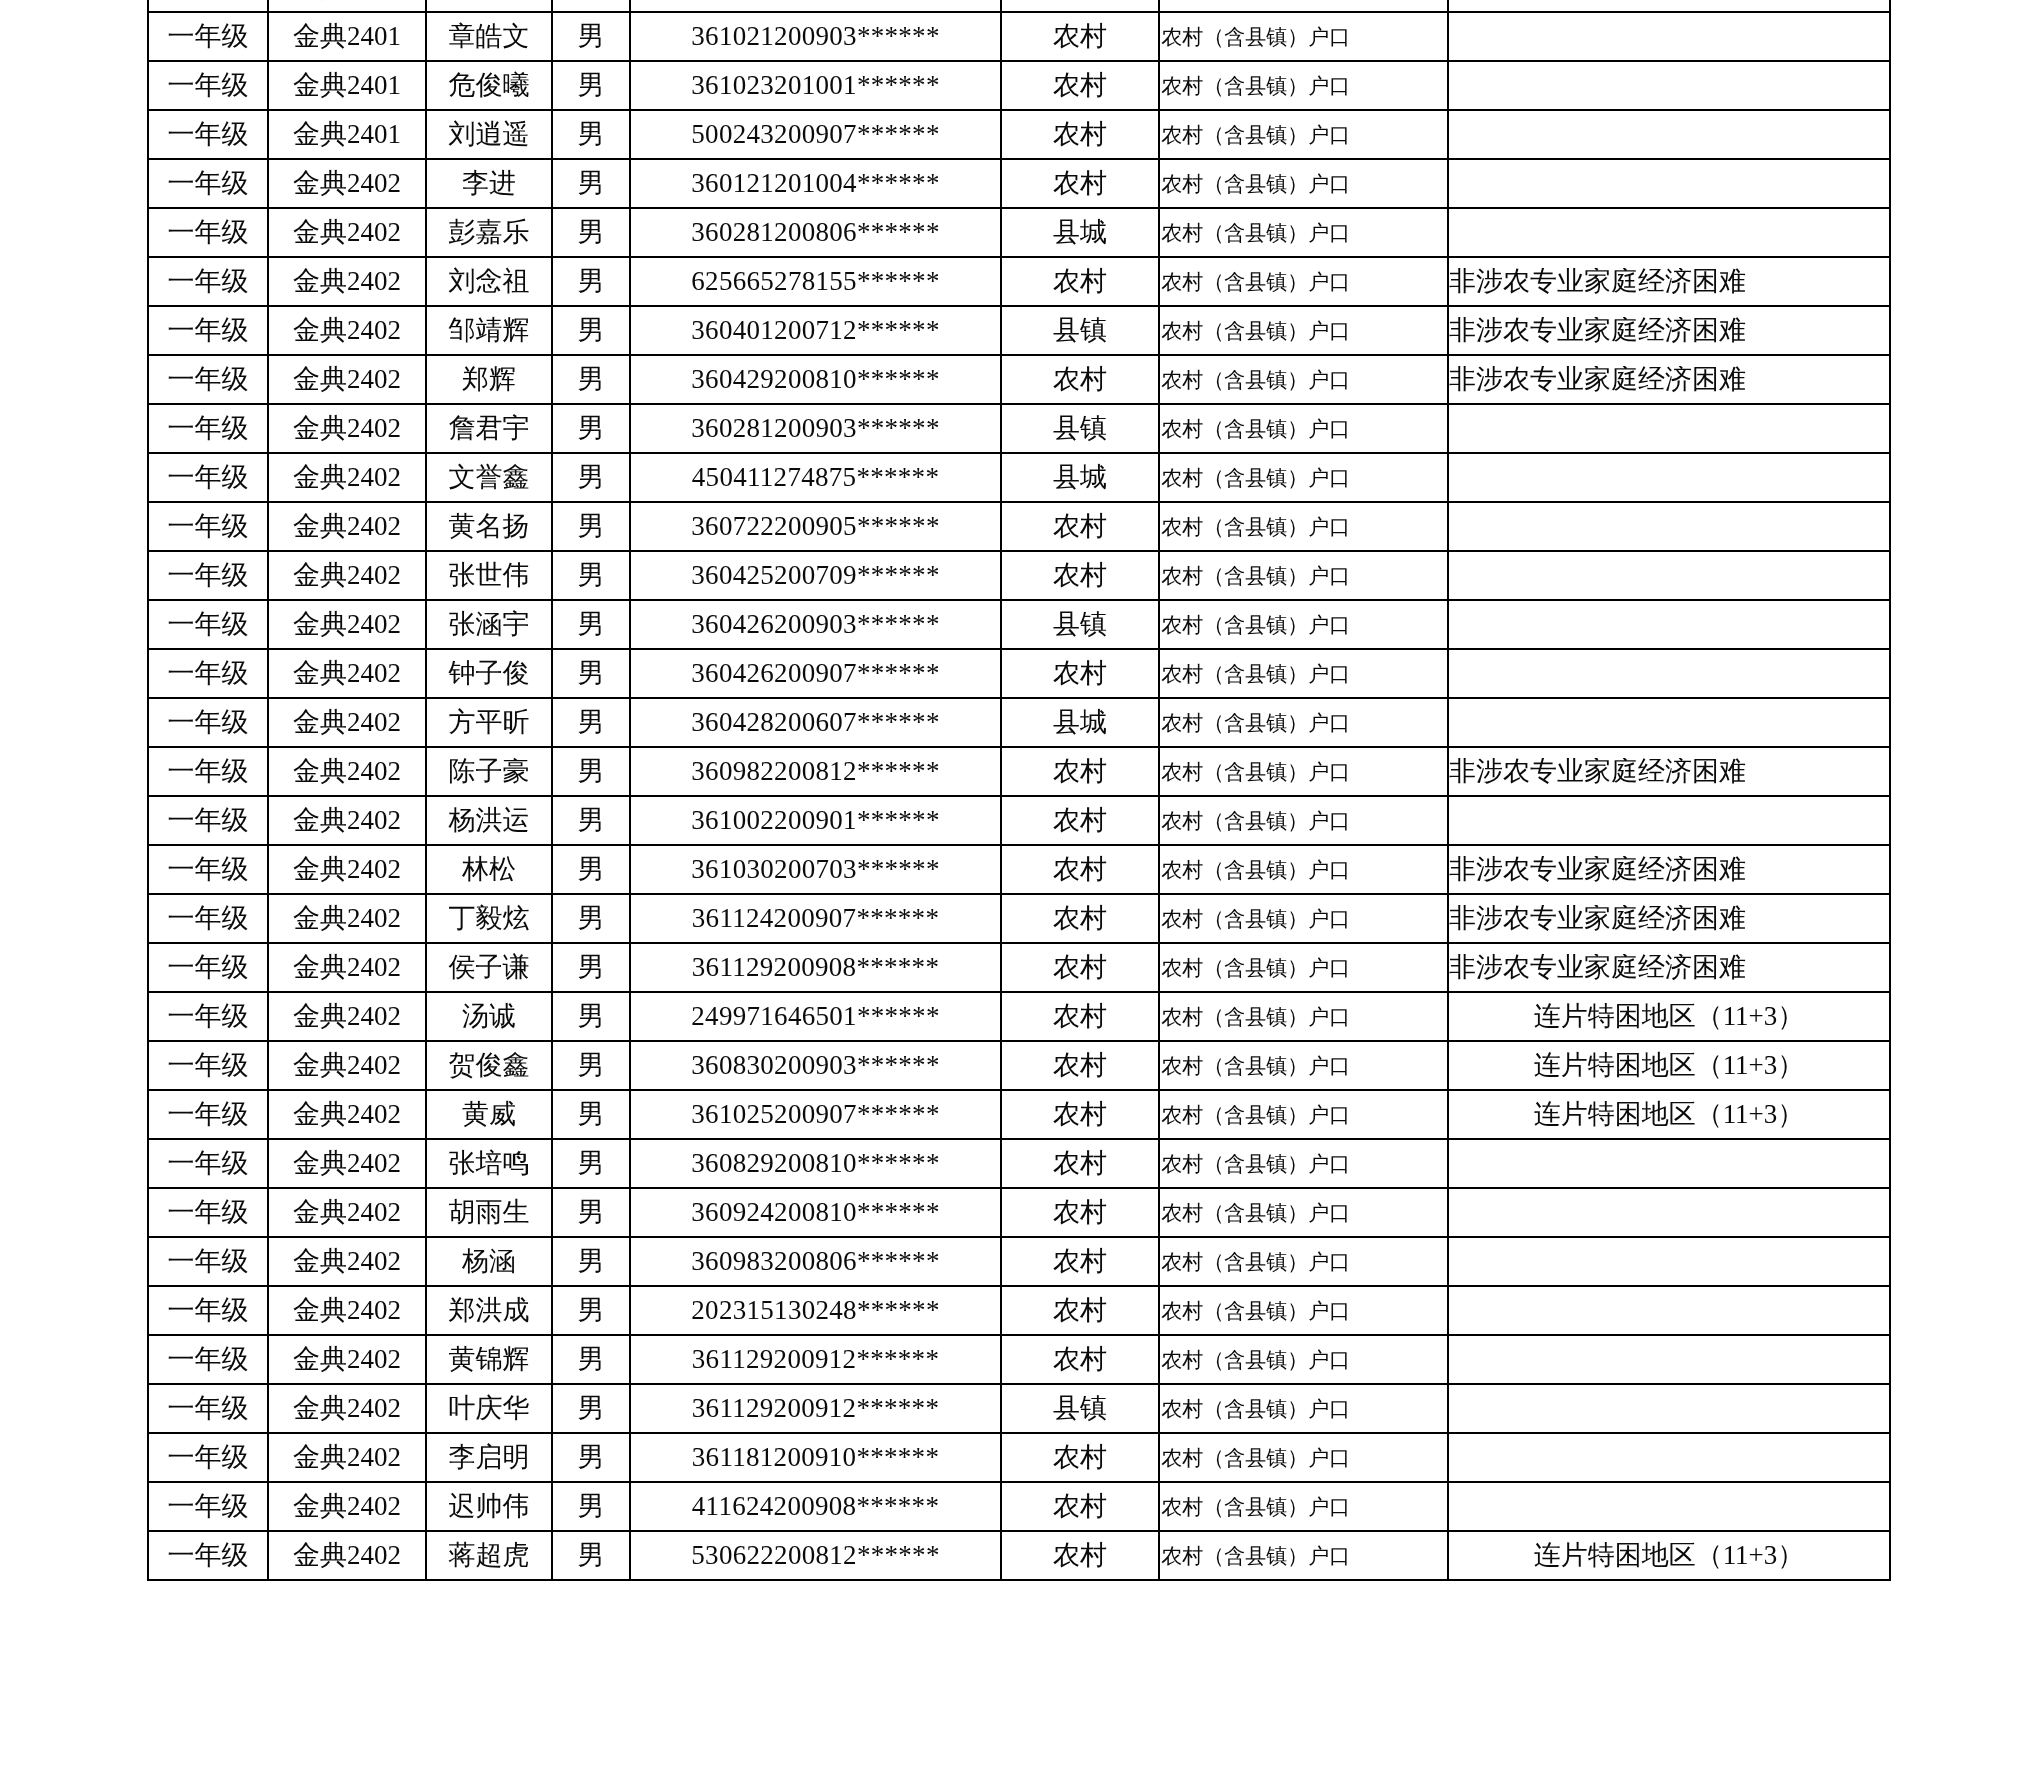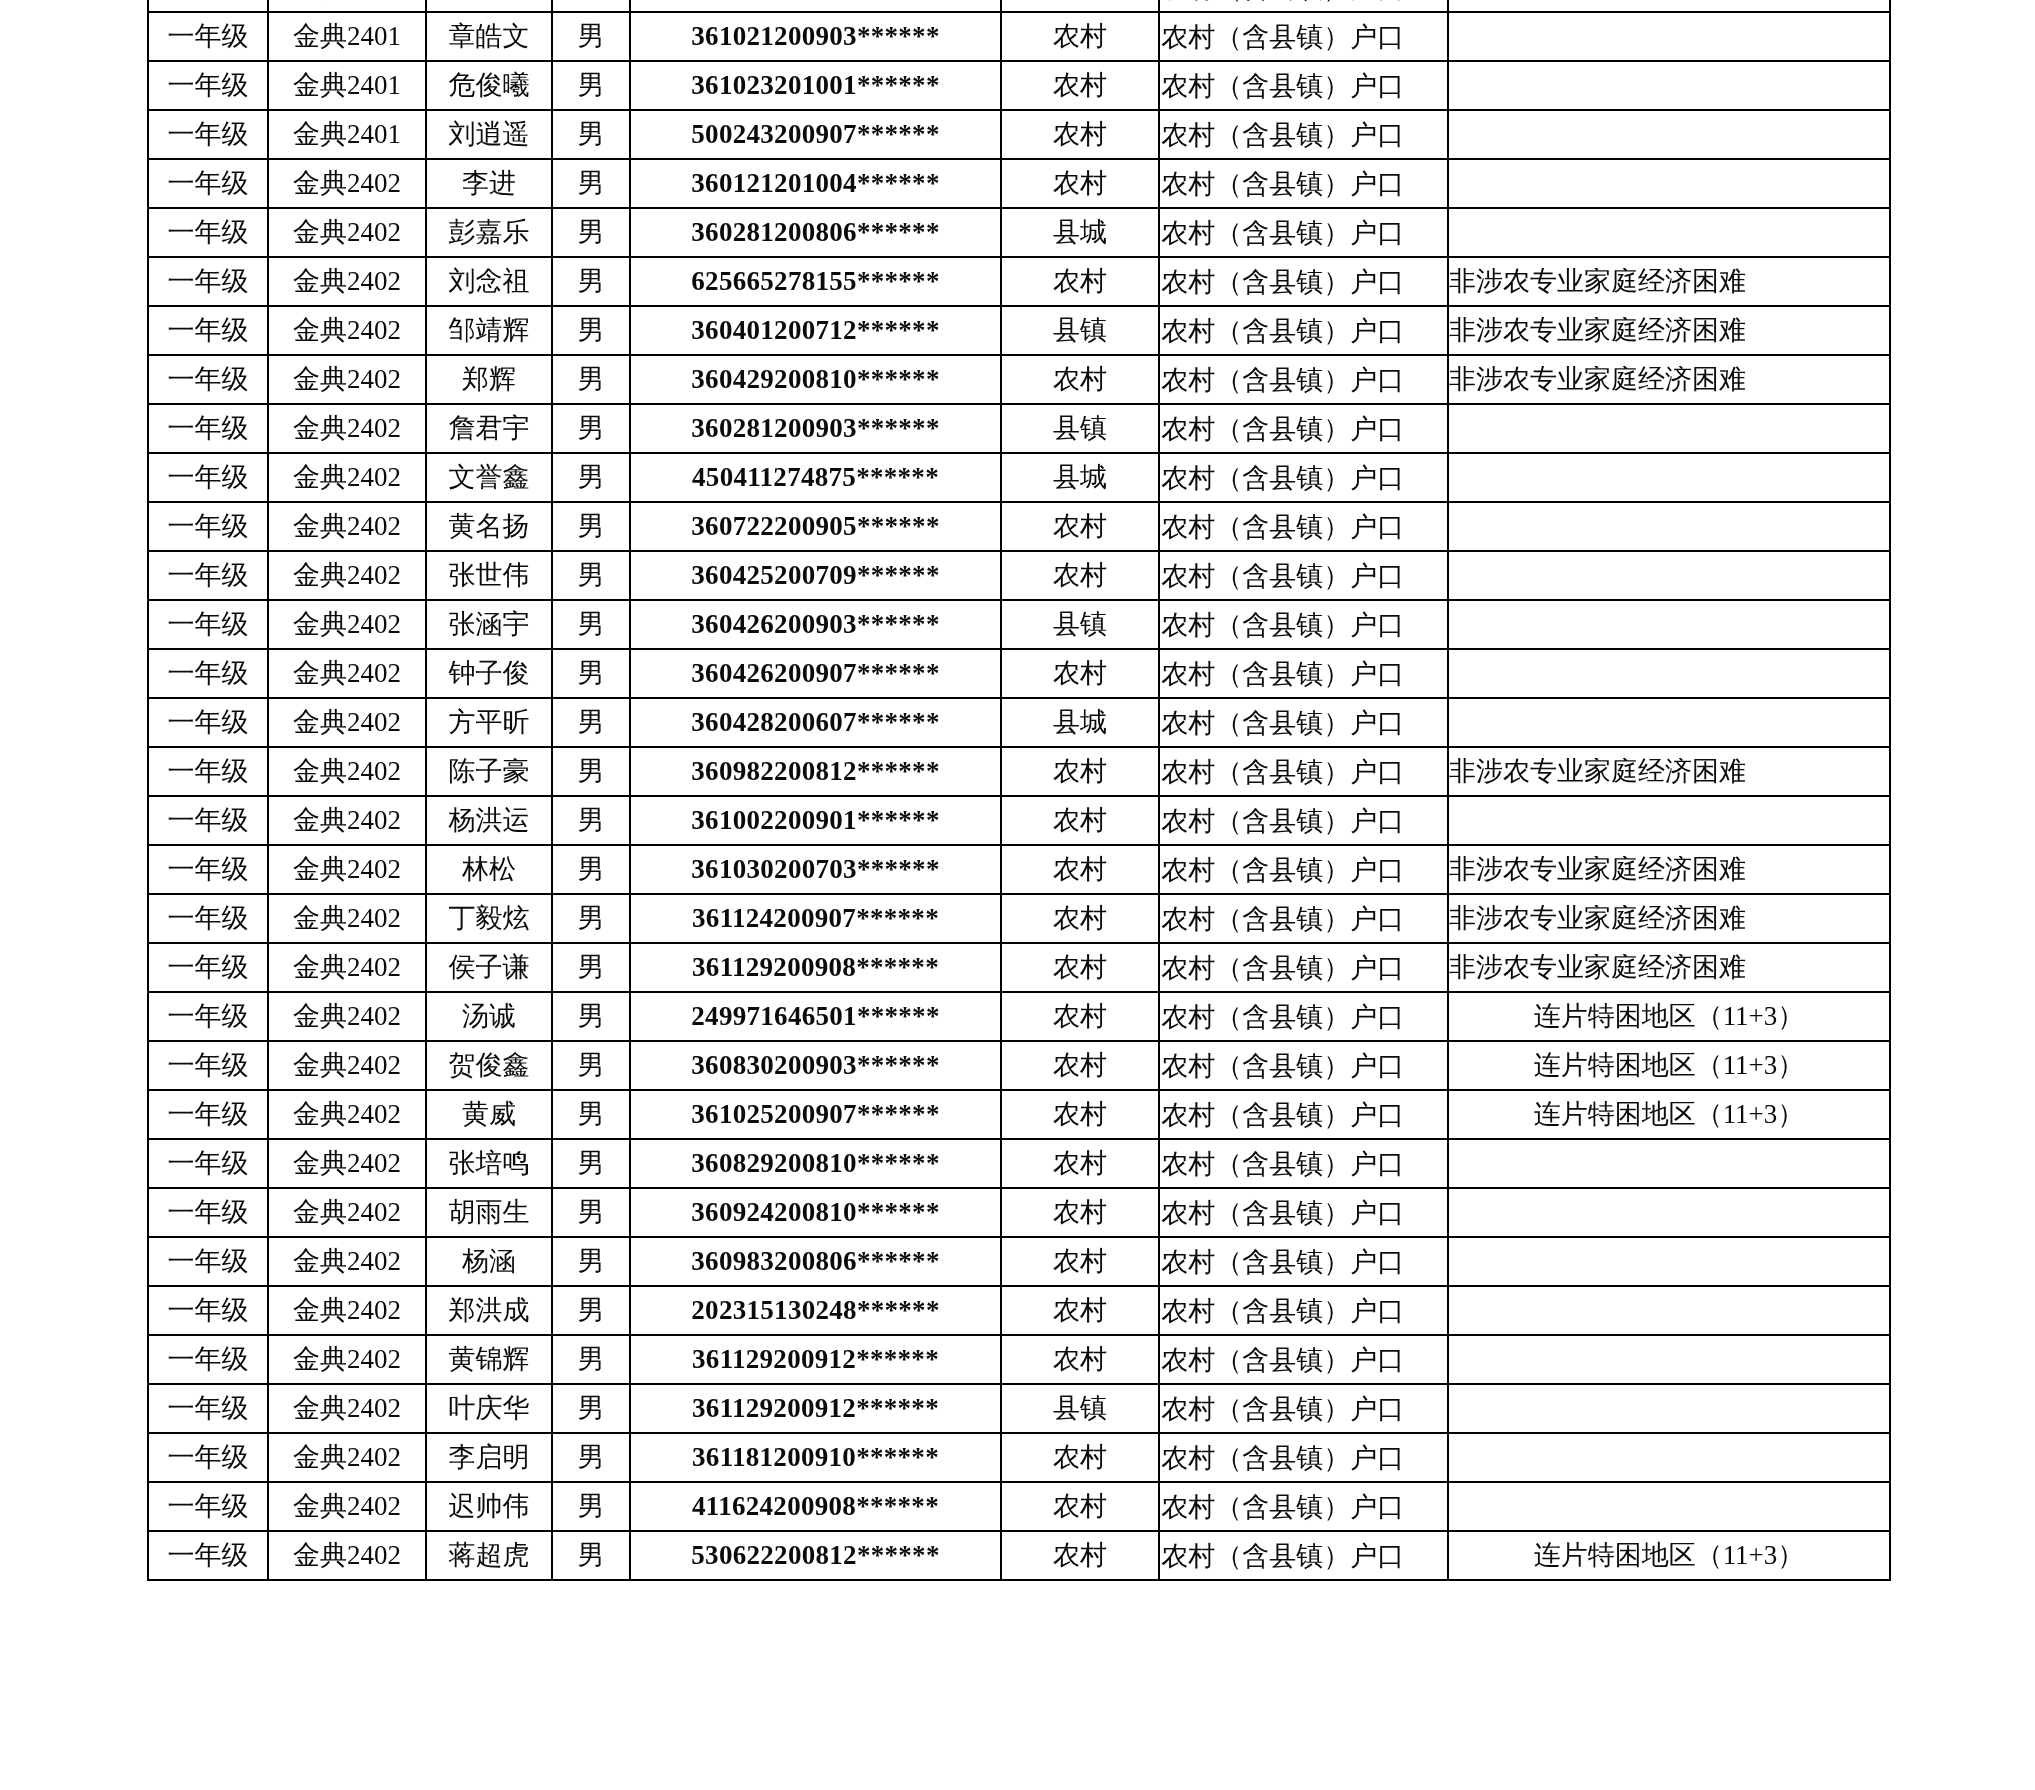--- a/index.html
+++ b/index.html
@@ -59,21 +59,21 @@
     text-align: left;
     padding-left: 1.3px;
     position: relative;
   }
   td.hukou .spill {
     position: absolute;
     left: 1.3px;
     top: 50%;
     transform: translateY(-50%);
     white-space: nowrap;
-    font-size: 27px;
+    font-size: 21px;
     letter-spacing: 0;
   }
 
   
   td.note {
     text-align: center;
     overflow: hidden;
     position: relative;
   }
   td.note.clipped {
@@ -82,21 +82,21 @@
   }
   td.note.clipped .noteclip {
     display: block;
     width: 442px;
     overflow: hidden;
     white-space: nowrap;
     text-align: left;
     font-size: 27px;
   }
 
-  td.idno   { font-size: 27px; letter-spacing: 0.3px; font-weight: bold; }
+  td.idno   { font-size: 27px; letter-spacing: 0.3px; }
   td.gender { font-size: 27px; }
 </style>
 </head>
 <body>
 
 <div class="sheet">
   <table class="roster">
     <colgroup>
       <col class="c-grade">
       <col class="c-class">

